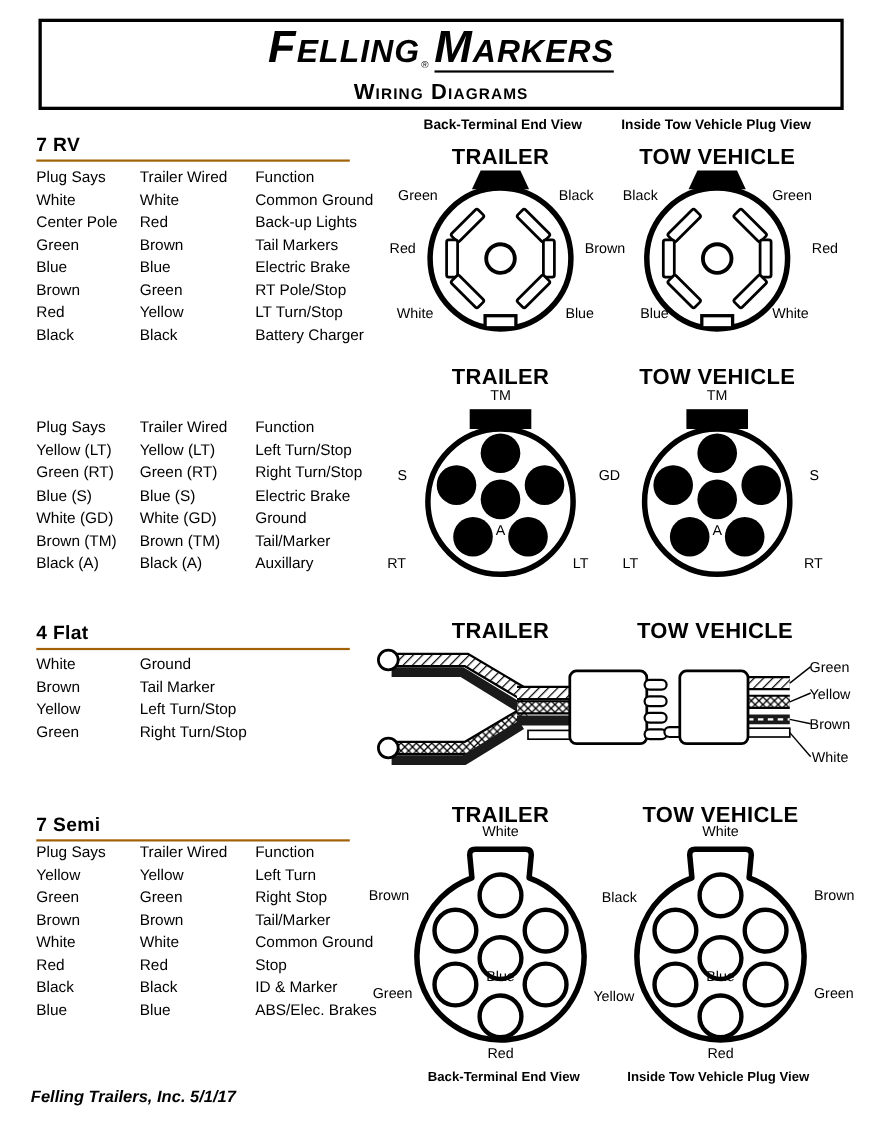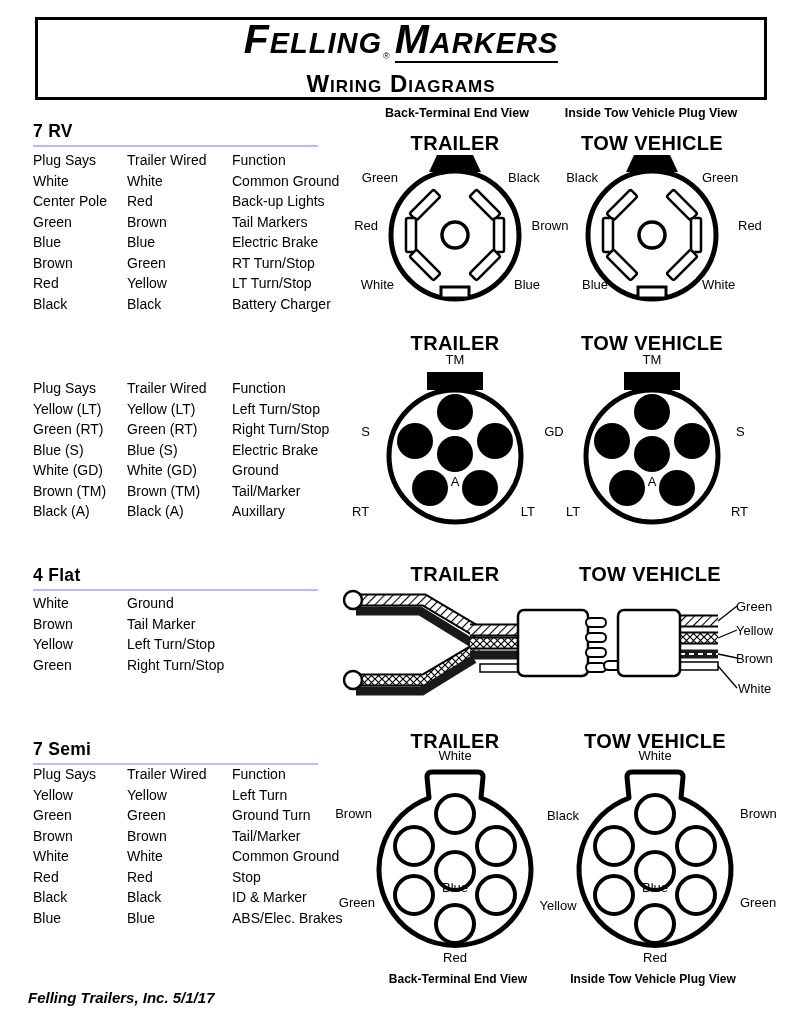--- a/index.html
+++ b/index.html
@@ -8,27 +8,27 @@
   .page{position:relative;width:799px;height:1024px;background:#fff;overflow:hidden}
 
   
   .header-box{position:absolute;left:35px;top:17px;width:732px;height:83px;border:3px solid #000;
     display:flex;flex-direction:column;align-items:center;justify-content:center}
   .logo{display:flex;align-items:flex-start;font-style:italic;font-weight:bold;
     font-variant:small-caps;font-size:41px;line-height:1;letter-spacing:1px}
   .logo .word{white-space:nowrap}
   .logo .t2{border-bottom:2px solid #000;padding-bottom:1px;margin-left:2px}
   .rmark{font-size:9px;font-style:normal;font-weight:normal;align-self:flex-end;margin:0 2px 2px 1px}
-  .subtitle{font-variant:small-caps;font-weight:bold;font-size:24px;letter-spacing:1px;margin-top:7px}
+  .subtitle{font-variant:small-caps;font-weight:bold;font-size:20px;letter-spacing:1px;margin-top:7px}
 
   .cap-top{position:absolute;top:106px;transform:translateX(-50%);font-size:12.5px;font-weight:bold;white-space:nowrap}
 
   
   .sec-head{position:absolute;left:33px;width:285px;font-size:17.5px;font-weight:bold;
-    border-bottom:2px solid #c4b5fd;padding-bottom:3px;letter-spacing:.3px}
+    border-bottom:2px solid #a16207;padding-bottom:3px;letter-spacing:.3px}
   .tbl{position:absolute;left:33px;display:grid;grid-template-columns:94px 105px 1fr;
     font-size:14px;line-height:20.5px;width:310px}
   .tbl2{grid-template-columns:94px 1fr;width:260px}
   .tbl span{white-space:nowrap}
 
   
   .diag{position:absolute}
   .diag svg{position:absolute}
   .ct{position:absolute;transform:translateX(-50%);font-size:20px;font-weight:bold;white-space:nowrap;letter-spacing:.3px}
   .lb{position:absolute;font-size:13px;white-space:nowrap}
@@ -67,21 +67,21 @@
     <span>Red</span>
     <span>Back-up Lights</span>
     <span>Green</span>
     <span>Brown</span>
     <span>Tail Markers</span>
     <span>Blue</span>
     <span>Blue</span>
     <span>Electric Brake</span>
     <span>Brown</span>
     <span>Green</span>
-    <span>RT Turn/Stop</span>
+    <span>RT Pole/Stop</span>
     <span>Red</span>
     <span>Yellow</span>
     <span>LT Turn/Stop</span>
     <span>Black</span>
     <span>Black</span>
     <span>Battery Charger</span>
   </div>
 
   <div class="diag" style="left:330px;top:130px;width:465px;height:190px">
     <div class="ct" style="left:125px;top:2px">TRAILER</div>
@@ -283,21 +283,21 @@
   <div class="sec-head" style="top:739px">7 Semi</div>
   <div class="tbl" style="top:764px">
     <span>Plug Says</span>
     <span>Trailer Wired</span>
     <span>Function</span>
     <span>Yellow</span>
     <span>Yellow</span>
     <span>Left Turn</span>
     <span>Green</span>
     <span>Green</span>
-    <span>Ground Turn</span>
+    <span>Right Stop</span>
     <span>Brown</span>
     <span>Brown</span>
     <span>Tail/Marker</span>
     <span>White</span>
     <span>White</span>
     <span>Common Ground</span>
     <span>Red</span>
     <span>Red</span>
     <span>Stop</span>
     <span>Black</span>

